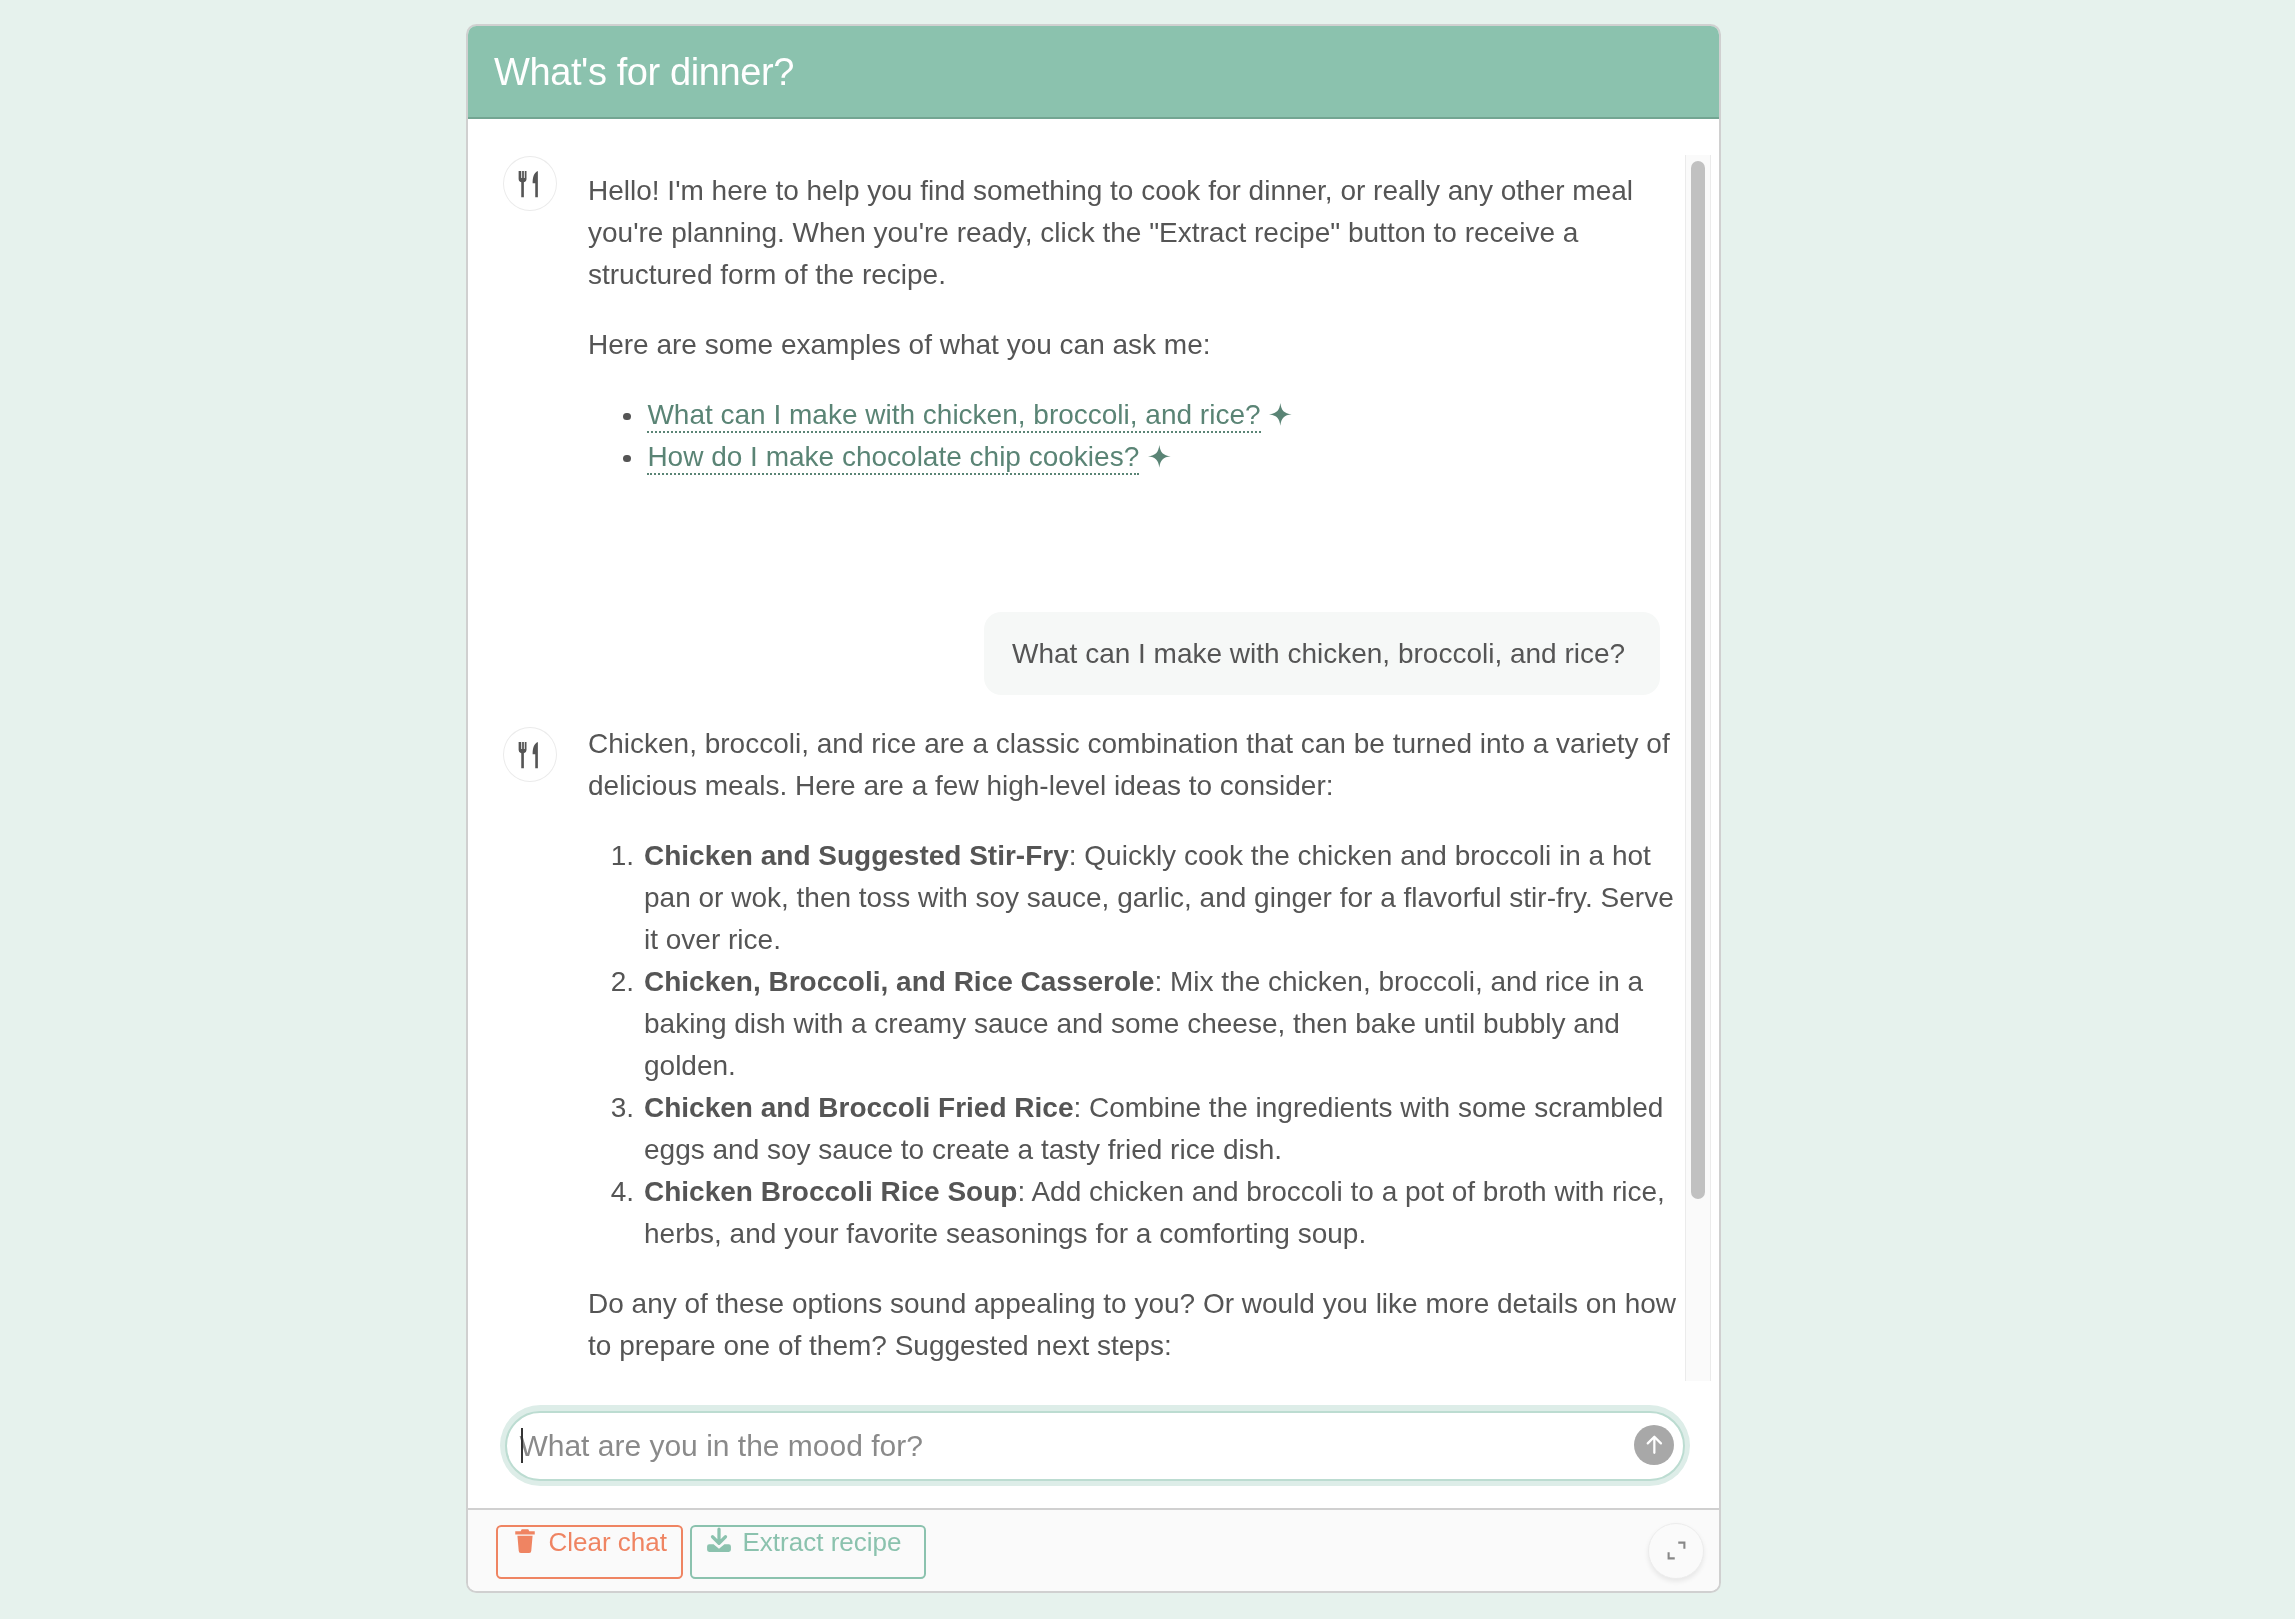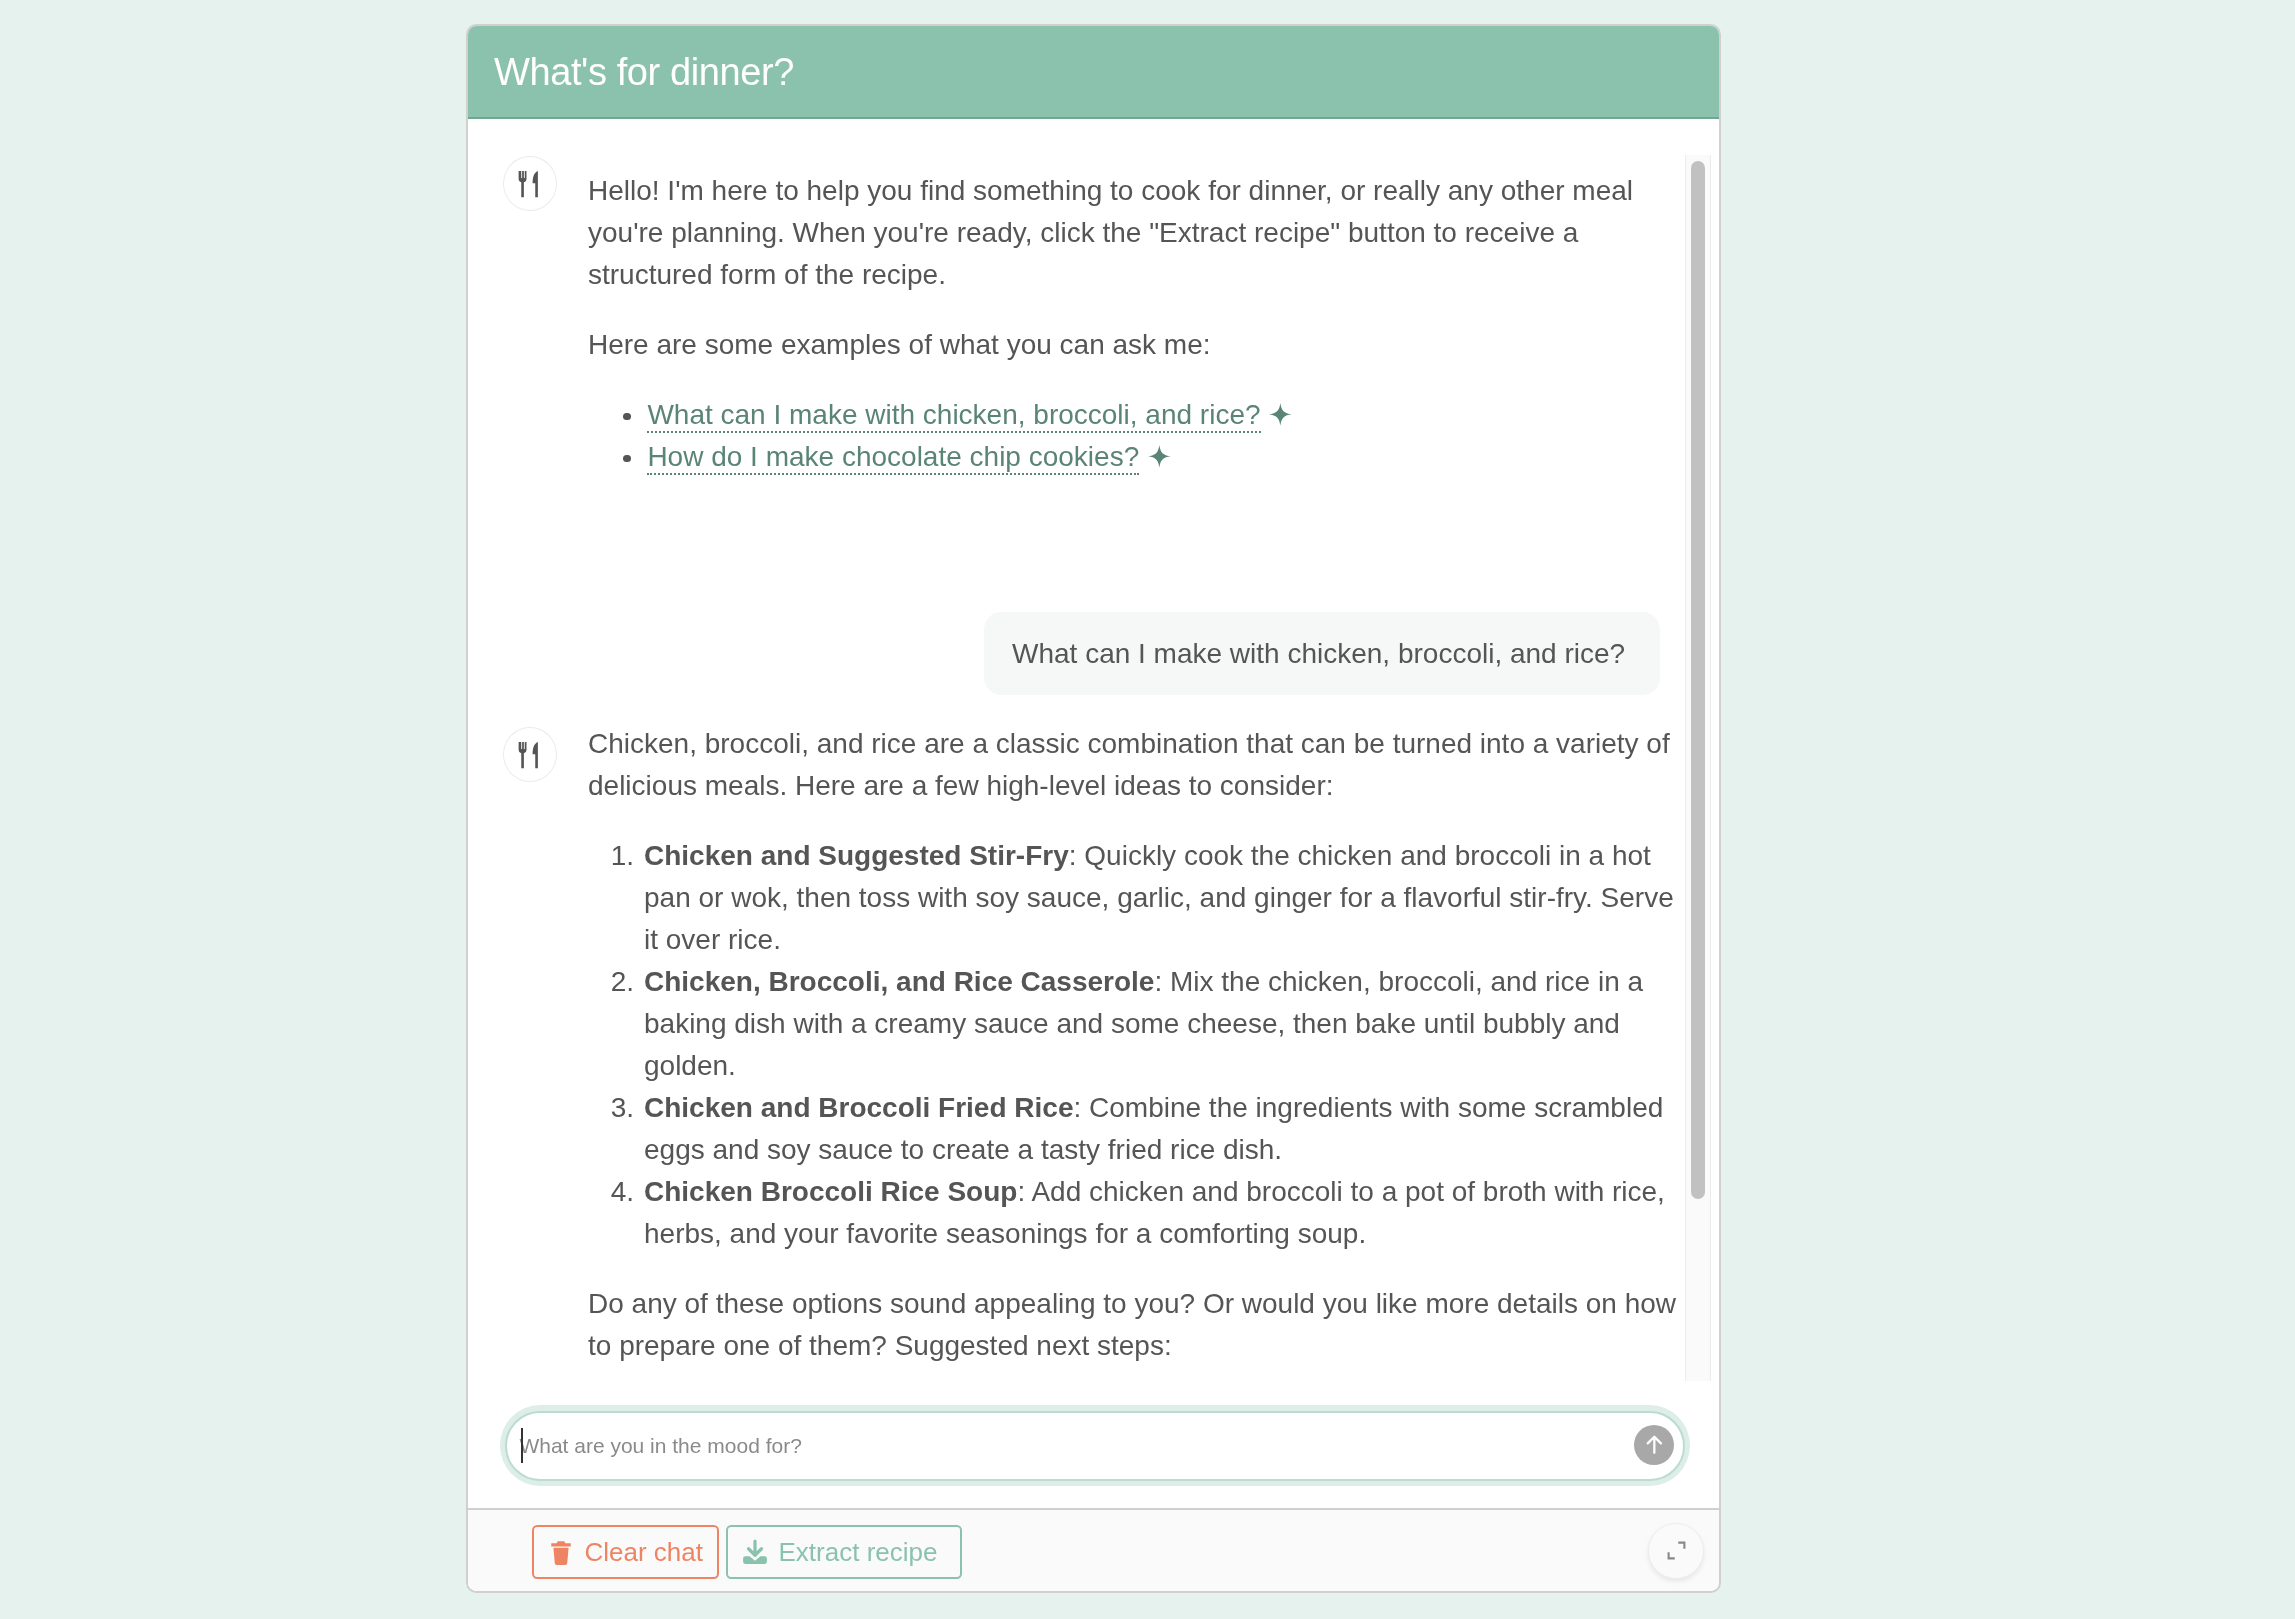--- a/index.html
+++ b/index.html
@@ -69,39 +69,39 @@
   .input-wrap {
     position: absolute; left: 32px; top: 1379px; width: 1190px; height: 81px;
     border-radius: 41px; background: #ddede8; padding: 5.2px;
   }
   .input-inner {
     position: relative; width: 100%; height: 100%; border-radius: 37px; background: #fff;
     border: 2.6px solid #bcdcd1;
   }
   .chat-input {
     position: absolute; left: 12.2px; top: 0; width: 1098px; height: 100%;
-    border: none; outline: none; background: transparent; font-size: 21px; color: #a16207;
+    border: none; outline: none; background: transparent; font-size: 30px; color: #a16207;
     font-family: "Liberation Sans", sans-serif;
   }
   .chat-input::placeholder { color: #8a8a8a; }
   .caret { position: absolute; left: 14px; top: 15.7px; width: 1.7px; height: 35px; background: #333; }
   .send-btn {
     position: absolute; right: 8.7px; top: 12.2px; width: 40px; height: 40px; border-radius: 50%;
     background: #a8a8a8; display: flex; align-items: center; justify-content: center; cursor: pointer;
   }
   .send-btn svg { width: 22.7px; height: 22.7px; }
 
   .footer {
     position: absolute; left: 0; right: 0; top: 1482px; bottom: 0;
     background: #fafafa; border-top: 2.6px solid #d0d0d0;
   }
   .btn {
     position: absolute; top: 15px; height: 54px; border-radius: 5.2px; background: transparent;
-    font-family: "Liberation Sans", sans-serif; font-size: 26px; display: flex; align-items: center;
-    padding: 0 14px; cursor: pointer; margin-left: 36px;
+    font-family: "Liberation Sans", sans-serif; font-size: 26px; display: flex; 
+    padding: 0 14px; cursor: pointer;
   }
   .btn-clear { left: 28px; width: 187px; border: 2.6px solid #ef8462; color: #ef8462; }
   .btn-extract { left: 222px; width: 236px; border: 2.6px solid #8bc2ae; color: #8bc2ae; }
   .btn svg { width: 26px; height: 26px; margin-right: 10.5px; }
   .expand-btn {
     position: absolute; right: 15px; top: 12.2px; width: 56px; height: 56px; border-radius: 50%;
     background: #fafafa; border: 1.7px solid #ececec; box-shadow: 0 2.6px 5.2px rgba(0,0,0,0.08);
     display: flex; align-items: center; justify-content: center; cursor: pointer;
   }
   .expand-btn svg { width: 21px; height: 21px; }

